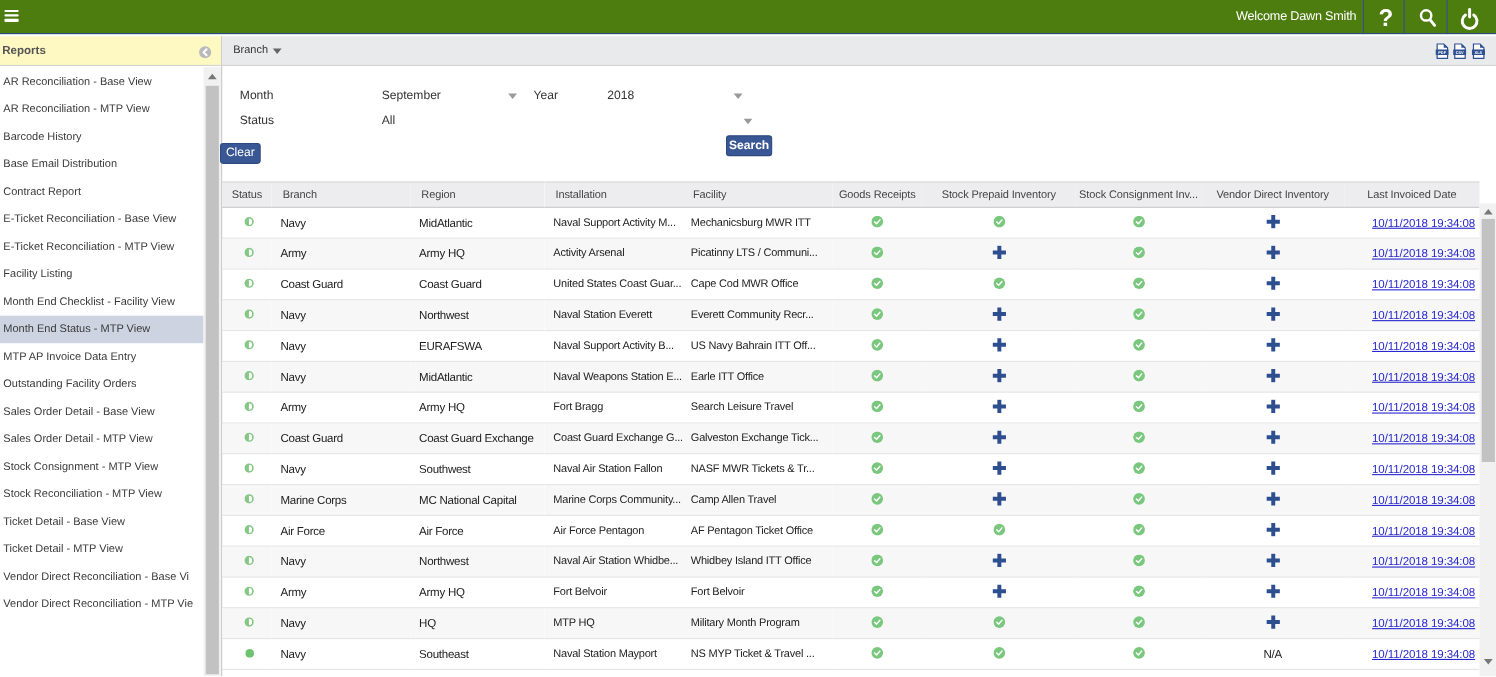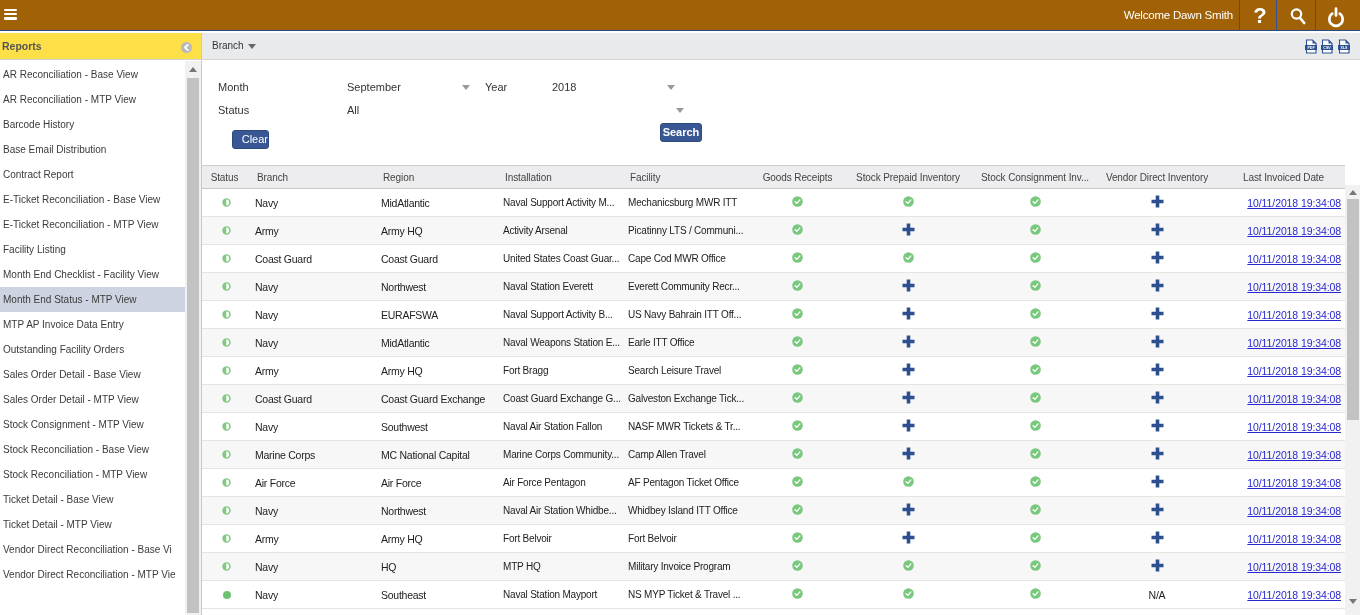--- a/index.html
+++ b/index.html
@@ -1,30 +1,30 @@
 <!DOCTYPE html>
 <html><head>
 <meta charset="utf-8">
 <style>
 * { margin:0; padding:0; box-sizing:border-box; }
 html,body { width:1360px; height:615px; overflow:hidden; }
 body { position:relative; font-family:"Liberation Sans",sans-serif; background:#fff; }
 
 
-.topbar { position:absolute; left:0; top:0; width:1360px; height:31px; background:#a16207; border-bottom:1px solid #2b4b84; }
+.topbar { position:absolute; left:0; top:0; width:1360px; height:31px; background:#4d7c0f; border-bottom:1px solid #2b4b84; }
 .burger { position:absolute; left:4px; top:8.5px; width:13px; }
 .burger div { height:2.5px; background:#fff; border-radius:1px; margin-bottom:1.8px; }
 .welcome { position:absolute; right:127px; top:0; height:31px; line-height:31px; color:#fff; font-size:11.5px; letter-spacing:-0.2px; }
 .tcell { position:absolute; top:0; height:31px; border-left:1px solid #31528e; }
 .tc1 { left:1239px; width:37px; }
 .tc2 { left:1276px; width:39px; }
 .tc3 { left:1315px; width:45px; }
 
 
-.sidehead { position:absolute; left:0; top:33px; width:202px; height:27px; background:#fde047; border-bottom:1px solid #d2d2d2; border-right:1px solid #c9c9c9; }
+.sidehead { position:absolute; left:0; top:33px; width:202px; height:27px; background:#fef9c3; border-bottom:1px solid #d2d2d2; border-right:1px solid #c9c9c9; }
 .sidehead .t { position:absolute; left:2px; top:0; line-height:26px; font-size:10.5px; font-weight:bold; color:#555; }
 .backbtn { position:absolute; left:181px; top:42px; width:11px; height:11px; border-radius:50%; background:#b9b9b9; }
 .backbtn svg { display:block; }
 .mainhead { position:absolute; left:202px; top:33px; width:1158px; height:27px; background:#e9eaec; border-bottom:1px solid #d2d2d2; }
 .mainhead .t { position:absolute; left:10px; top:0; line-height:26px; font-size:10px; color:#333; }
 .tri-dn { width:0; height:0; border-left:4.5px solid transparent; border-right:4.5px solid transparent; border-top:5px solid #666; }
 .mh-tri { position:absolute; left:46px; top:11px; }
 
 
 .sidelist { position:absolute; left:0; top:61px; width:185px; }
@@ -114,21 +114,20 @@
   <div>E-Ticket Reconciliation - Base View</div>
   <div>E-Ticket Reconciliation - MTP View</div>
   <div>Facility Listing</div>
   <div>Month End Checklist - Facility View</div>
   <div class="sel">Month End Status - MTP View</div>
   <div>MTP AP Invoice Data Entry</div>
   <div>Outstanding Facility Orders</div>
   <div>Sales Order Detail - Base View</div>
   <div>Sales Order Detail - MTP View</div>
   <div>Stock Consignment - MTP View</div>
-  <div>Stock Reconciliation - Base View</div>
   <div>Stock Reconciliation - MTP View</div>
   <div>Ticket Detail - Base View</div>
   <div>Ticket Detail - MTP View</div>
   <div>Vendor Direct Reconciliation - Base Vi</div>
   <div>Vendor Direct Reconciliation - MTP Vie</div>
 </div>
 <div class="sidescroll">
   <div class="tri-up-sm ss-arrow"></div>
   <div class="sthumb"></div>
 </div>
@@ -142,21 +141,21 @@
 <div class="flabel" style="left:485px; top:81px;">Year</div>
 <div class="fval" style="left:552px; top:81px;">2018</div>
 <div class="ftri" style="left:667px; top:85px;">
     <div class="tri-dn"></div>
   </div>
 <div class="flabel" style="left:218px; top:104px;">Status</div>
 <div class="fval" style="left:347px; top:104px;">All</div>
 <div class="ftri" style="left:676px; top:108px;">
     <div class="tri-dn"></div>
   </div>
-<div class="btn" style="left:232px; top:130px; width:37px;text-align:right;">Clear</div>
+<div class="btn" style="left:200px; top:130px; width:37px;">Clear</div>
 <div class="btn" style="left:660px; top:123px; width:42px;font-weight:bold;">Search</div>
 
 <svg class="exico" style="left:1305px" width="12" height="15" viewBox="0 0 12 15">
   <path d="M1.5 1 H7.5 L11 4.5 V14 H1.5 Z" fill="#fff" stroke="#2e5192" stroke-width="1.1"></path>
   <path d="M7.5 1 L7.5 4.5 L11 4.5 Z" fill="#2e5192"></path>
   <rect x="0" y="6" width="12" height="5" fill="#2e5192"></rect>
   <text x="6" y="10" font-size="3.6" fill="#fff" text-anchor="middle" font-family="Liberation Sans,sans-serif" font-weight="bold">PDF</text>
 </svg>
 <svg class="exico" style="left:1321px" width="12" height="15" viewBox="0 0 12 15">
   <path d="M1.5 1 H7.5 L11 4.5 V14 H1.5 Z" fill="#fff" stroke="#2e5192" stroke-width="1.1"></path>
@@ -526,21 +525,21 @@
         <td class="date"><a>10/11/2018 19:34:08</a></td>
       </tr>
 <tr class="alt">
         <td class="c"><svg width="9" height="9" viewBox="0 0 9 9" style="position:relative;left:2px">
             <circle cx="4.5" cy="4.5" r="4.2" fill="#84c884"></circle>
             <path d="M 4.3 1.6 A 2.9 2.9 0 0 1 4.3 7.4 Z" fill="#fff"></path>
           </svg></td>
         <td>Navy</td>
         <td>HQ</td>
         <td class="n2">MTP HQ</td>
-        <td class="n2">Military Invoice Program</td>
+        <td class="n2">Military Month Program</td>
         <td class="c"><svg width="11" height="11" viewBox="0 0 11 11">
             <circle cx="5.5" cy="5.5" r="5.3" fill="#7ac77e"></circle>
             <path d="M 3.1 5.7 L 4.9 7.4 L 7.9 3.9" fill="none" stroke="#fff" stroke-width="1.3" stroke-linecap="round" stroke-linejoin="round"></path>
           </svg></td>
         <td class="c"><svg width="11" height="11" viewBox="0 0 11 11">
             <circle cx="5.5" cy="5.5" r="5.3" fill="#7ac77e"></circle>
             <path d="M 3.1 5.7 L 4.9 7.4 L 7.9 3.9" fill="none" stroke="#fff" stroke-width="1.3" stroke-linecap="round" stroke-linejoin="round"></path>
           </svg></td>
         <td class="c"><svg width="11" height="11" viewBox="0 0 11 11">
             <circle cx="5.5" cy="5.5" r="5.3" fill="#7ac77e"></circle>

